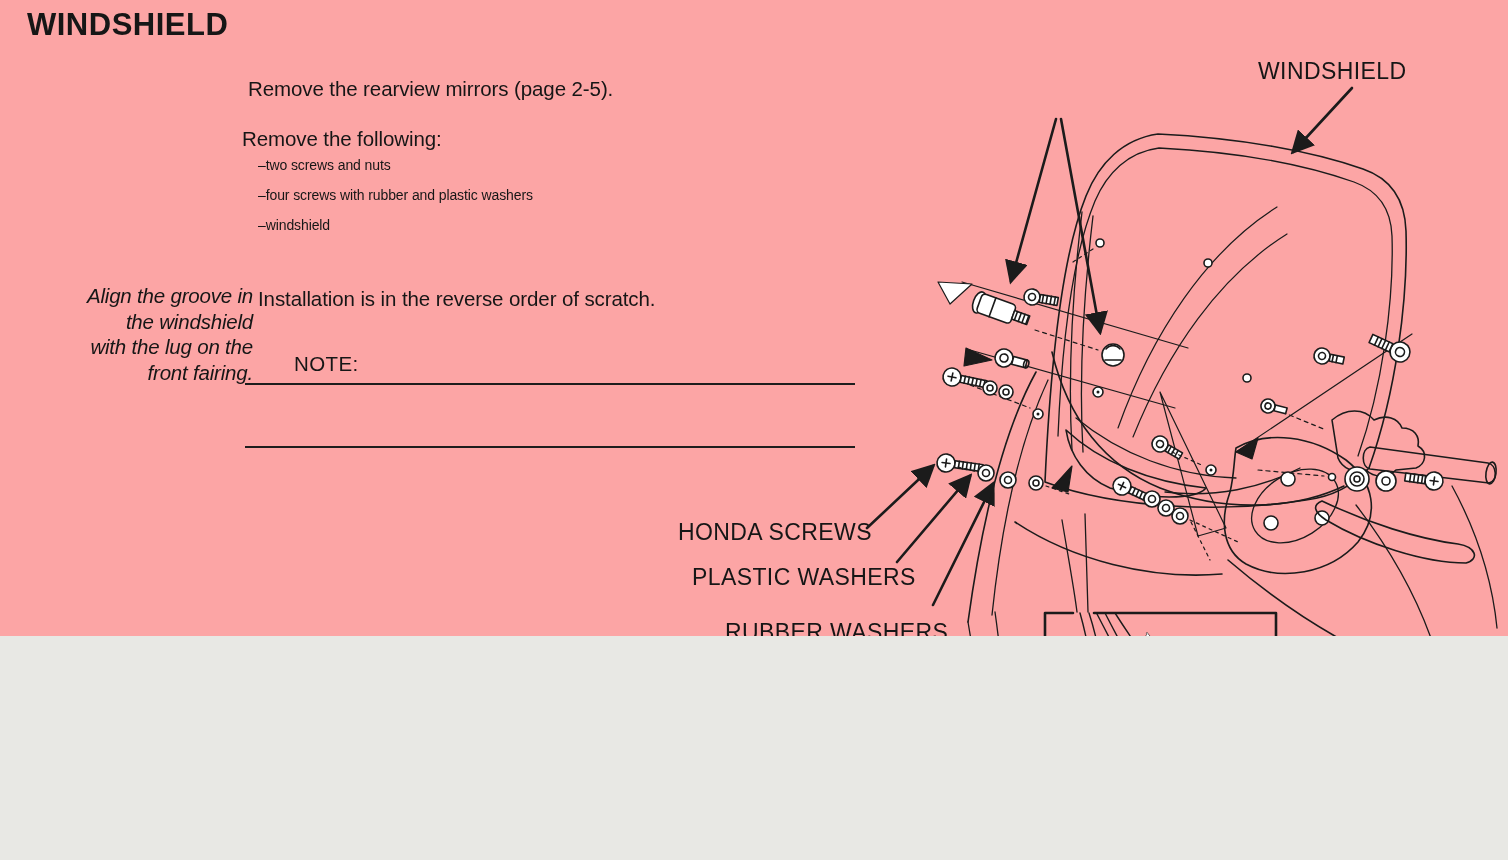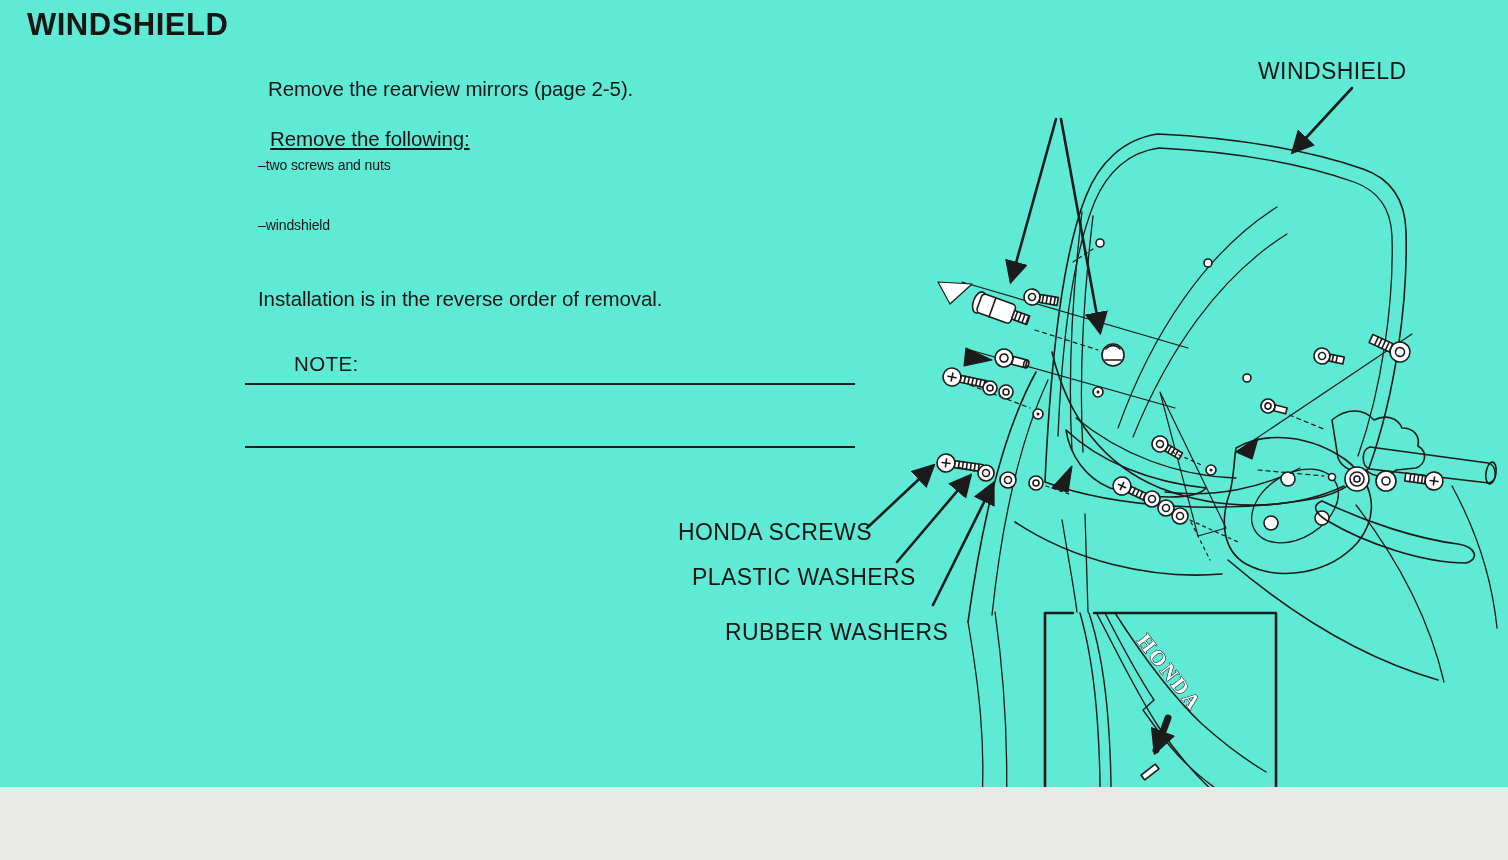--- a/index.html
+++ b/index.html
@@ -1,17 +1,17 @@
 <!DOCTYPE html>
 <html><head>
 <meta charset="utf-8">
 <style>
   html,body{margin:0;padding:0;background:#e8e8e4;}
   .page{
-    position:relative;width:1508px;height:787px;background:#5eead4;
+    position:relative;width:1508px;height:636px;background:#fca5a5;
     font-family:"Liberation Sans",sans-serif;color:#161616;overflow:hidden;
   }
   .t{position:absolute;white-space:nowrap;}
   .title{font-weight:bold;font-size:31px;letter-spacing:.5px;}
   .body{font-size:20.5px;letter-spacing:-.1px;}
   .list-item{font-size:14px;letter-spacing:-.1px;}
   .note-label{font-size:20.5px;letter-spacing:.4px;}
   .rule{position:absolute;height:0;border-top:2.5px solid #1d1d1d;}
   .margin-note{
     position:absolute;left:28px;top:283px;width:225px;text-align:right;
@@ -20,29 +20,36 @@
   .lbl{font-size:23px;letter-spacing:.4px;}
   svg{position:absolute;left:0;top:0;}
 </style>
 </head>
 <body>
 
 <div class="page">
 
   <div class="t title" style="left:27px;top:7px;">WINDSHIELD</div>
 
-  <div class="t body" style="left:268px;top:77px;">Remove the rearview mirrors (page 2-5).</div>
-
-  <div class="t body" style="left:270px;top:127px;text-decoration:underline;">Remove the following:</div>
+  <div class="t body" style="left:248px;top:77px;">Remove the rearview mirrors (page 2-5).</div>
+
+  <div class="t body" style="left:242px;top:127px;">Remove the following:</div>
 
   <div class="t list-item" style="left:258px;top:157px;">–two screws and nuts</div>
+  <div class="t list-item" style="left:258px;top:187px;">–four screws with rubber and plastic washers</div>
   <div class="t list-item" style="left:258px;top:217px;">–windshield</div>
 
-
-  <div class="t body" style="left:258px;top:287px;">Installation is in the reverse order of removal.</div>
+  <div class="margin-note">
+    <div>Align the groove in</div>
+    <div>the windshield</div>
+    <div>with the lug on the</div>
+    <div>front fairing.</div>
+  </div>
+
+  <div class="t body" style="left:258px;top:287px;">Installation is in the reverse order of scratch.</div>
 
   <div class="t note-label" style="left:258px;top:352px;margin-left:36px;">NOTE:</div>
   <div class="rule" style="left:245px;top:383px;width:610px;"></div>
   <div class="rule" style="left:245px;top:446px;width:610px;"></div>
 
   <div class="t lbl" style="left:1258px;top:58px;">WINDSHIELD</div>
   <div class="t lbl" style="left:678px;top:519px;">HONDA SCREWS</div>
   <div class="t lbl" style="left:692px;top:564px;">PLASTIC WASHERS</div>
   <div class="t lbl" style="left:725px;top:607px;margin-top:12px;">RUBBER WASHERS</div>
 

